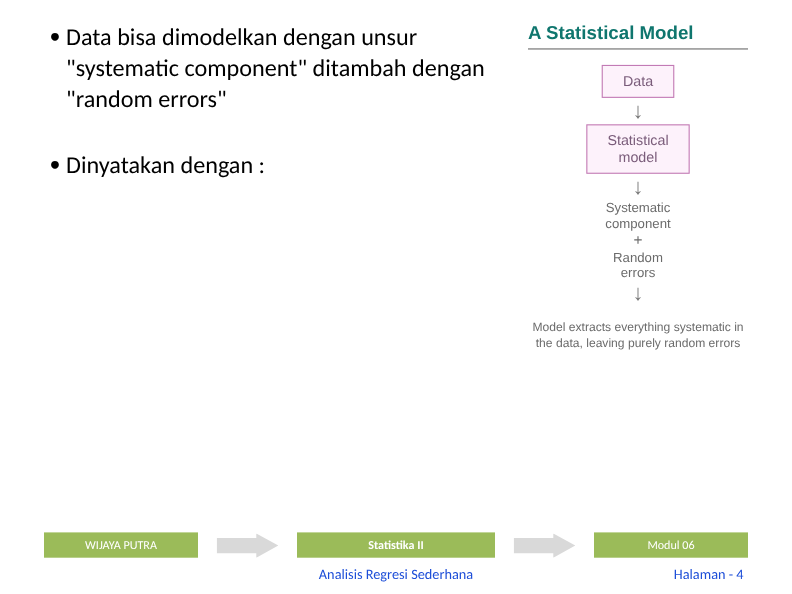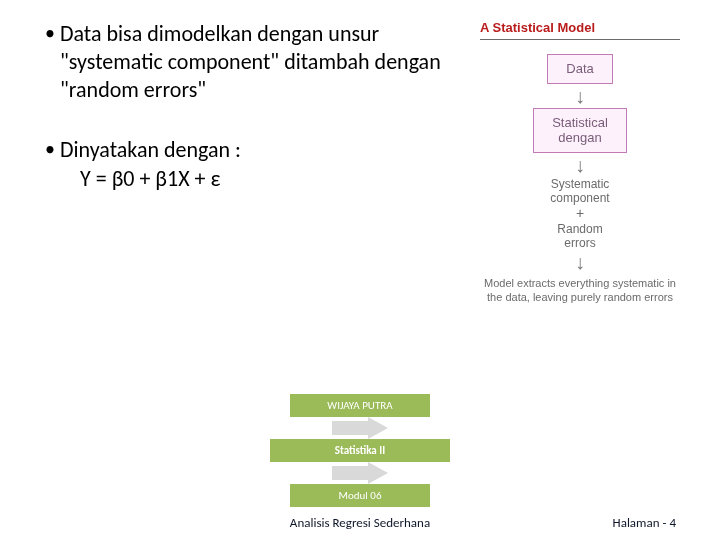--- a/index.html
+++ b/index.html
@@ -53,22 +53,22 @@
     padding-left: 20px;
     font-size: 22px;
   }
   .diagram-col {
     width: 200px;
     flex-shrink: 0;
   }
   .diagram-title {
     font-family: Arial, sans-serif;
     font-weight: 700;
-    color: #b91c1c;
-    font-size: 13px;
+    color: #0f766e;
+    font-size: 17px;
     border-bottom: 1px solid #6b6b6b;
     padding-bottom: 4px;
     margin-bottom: 14px;
   }
   .diagram {
     display: flex;
     flex-direction: column;
     align-items: center;
     font-family: Arial, sans-serif;
     color: #6b6b6b;
@@ -91,56 +91,55 @@
   }
   .plus {
     font-size: 14px;
     line-height: 1.2;
     color: #6b6b6b;
   }
   .caption {
     text-align: center;
     font-size: 11px;
     line-height: 1.3;
-    margin-top: 2px;
+    margin-top: 12px;
     color: #6b6b6b;
   }
   .footer {
     position: absolute;
     left: 0;
     bottom: 0;
     width: 100%;
     padding: 0 40px 10px 40px;
   }
   .tag-row {
     display: flex;
     align-items: center;
     justify-content: space-between;
     margin-bottom: 8px;
-    flex-direction: column;
   }
   .tag {
     background: #9bbb59;
     color: #fff;
     font-size: 11px;
     padding: 5px 0;
     text-align: center;
     white-space: nowrap;
   }
   .tag1 { width: 140px; }
   .tag2 { width: 180px; font-weight: bold; }
   .tag3 { width: 140px; }
   .tag-arrow {
     flex: 0 0 auto;
   }
   .bottom-row {
     display: flex;
     justify-content: space-between;
     font-size: 13px;
-    color: #0f172a;
+    color: #1d4ed8;
     padding: 0 4px;
   }
   .subtitle {
     text-align: center;
     flex: 1;
   }
 </style>
 </head>
 <body>
 
@@ -149,32 +148,31 @@
   <div class="content-row">
     <div class="bullets">
       <div class="bullet">
         <div class="bullet-marker">•</div>
         <div class="bullet-text">Data bisa dimodelkan dengan unsur "systematic component" ditambah dengan "random errors"</div>
       </div>
       <div class="bullet">
         <div class="bullet-marker">•</div>
         <div class="bullet-text">
           <span>Dinyatakan dengan :</span><br>
-          <span class="indent">Y = β0 + β1X + ε</span>
         </div>
       </div>
     </div>
 
     <div class="diagram-col">
       <div class="diagram-title">A Statistical Model</div>
       <div class="diagram">
         <div class="dbox">Data</div>
         <div class="darrow">↓</div>
         <div class="dbox" style="white-space:pre-line;">Statistical
-dengan</div>
+model</div>
         <div class="darrow">↓</div>
         <div>Systematic</div>
         <div>component</div>
         <div class="plus">+</div>
         <div>Random</div>
         <div>errors</div>
         <div class="darrow">↓</div>
         <div class="caption">Model extracts everything systematic in the data, leaving purely random errors</div>
       </div>
     </div>

